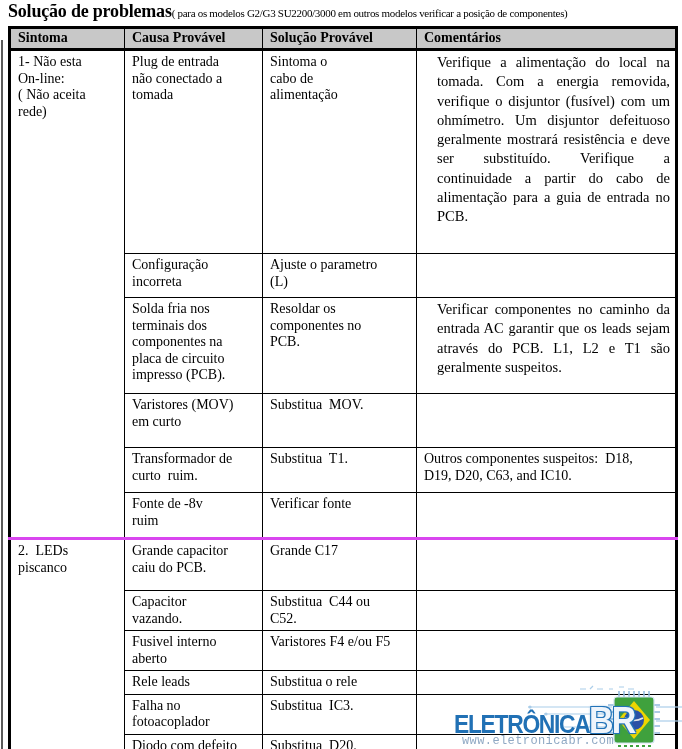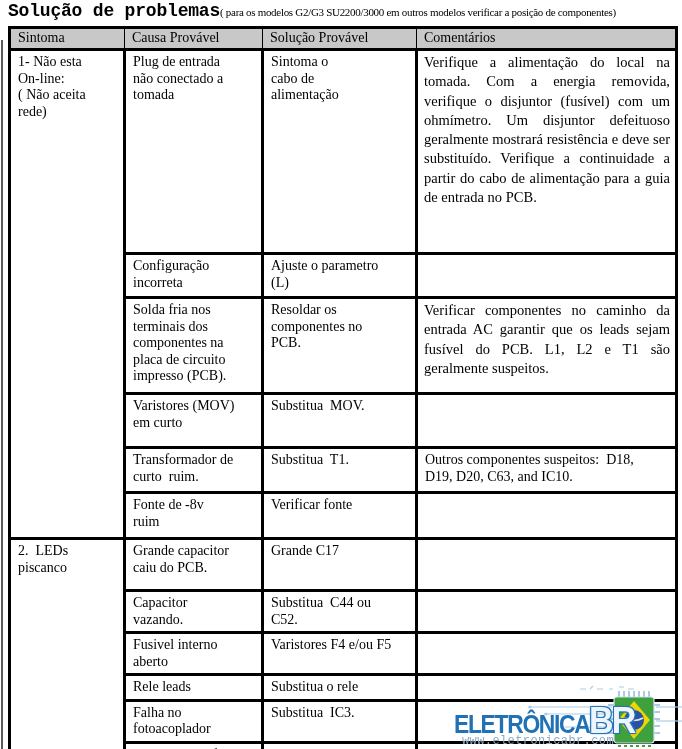--- a/index.html
+++ b/index.html
@@ -7,48 +7,48 @@
   body {
     width: 682px; height: 749px; overflow: hidden;
     background: #ffffff; color: #000;
     font-family: "Liberation Serif", serif;
     position: relative;
   }
   
   .scan-edge { position:absolute; left:1px; top:40px; width:2px; height:709px; background:#5a5a5a; }
 
   .title-block { position:absolute; left:8px; top:1px; white-space:nowrap; }
-  .title-main { font-size:18px; font-weight:bold; letter-spacing:-0.2px;font-family:Liberation Mono, monospace; }
+  .title-main { font-size:18px; font-weight:bold; letter-spacing:-0.2px; }
   .title-note { font-size:11px; letter-spacing:-0.3px; }
 
   table.ts {
     position:absolute; left:8px; top:26px; width:667px;
     border-collapse:collapse; table-layout:fixed;
     border:3px solid #000;
   }
   table.ts th {
     background:#c8c8c8;
     border:1px solid #000; border-bottom:3px solid #000;
-    font-size:14px; font-weight:normal; text-align:left;
+    font-size:14px; font-weight:bold; text-align:left;
     padding:1px 4px 2px 7px; height:17px;
     white-space:nowrap; overflow:hidden;
   }
   table.ts td {
-    border:3px solid #000000;
+    border:1px solid #000000;
     vertical-align:top;
     font-size:14px; line-height:1.18;
     padding:3px 4px 3px 7px;
     white-space:pre-wrap;
     overflow:hidden;
   }
   tr.group-start td { border-top:3px solid #d946ef; }
   td.sintoma { padding-left:9px; padding-top:4px; }
   td.coment.just {
     white-space:normal; text-align:justify;
-    font-size:14.5px; line-height:1.33; padding:2px 5px 2px 6px;
+    font-size:14.5px; line-height:1.33; padding:2px 5px 2px 20px;
   }
 
   
   .wm { position:absolute; left:0; top:0; }
   .wm-svg { position:absolute; left:440px; top:685px; z-index:5; }
   .brand-text {
     position:absolute; left:454px; top:709px; z-index:6;
     font-family:"Liberation Sans", sans-serif; font-weight:bold;
     font-size:26px; letter-spacing:-1.5px; color:#2171b5;
     transform:scaleX(0.88); transform-origin:left top;
@@ -115,21 +115,21 @@
   </tr>
   <tr>
     <td style="height:96px">Solda fria nos
 terminais dos
 componentes na
 placa de circuito
 impresso (PCB).</td>
     <td>Resoldar os
 componentes no
 PCB.</td>
-    <td class="coment just">Verificar componentes no caminho da entrada AC garantir que os leads sejam fusível do PCB. L1, L2 e T1 são geralmente suspeitos.</td>
+    <td class="coment just">Verificar componentes no caminho da entrada AC garantir que os leads sejam através do PCB. L1, L2 e T1 são geralmente suspeitos.</td>
   </tr>
   <tr>
     <td style="height:54px">Varistores (MOV)
 em curto</td>
     <td>Substitua  MOV.</td>
     <td class="coment"></td>
   </tr>
   <tr>
     <td style="height:45px">Transformador de
 curto  ruim.</td>

